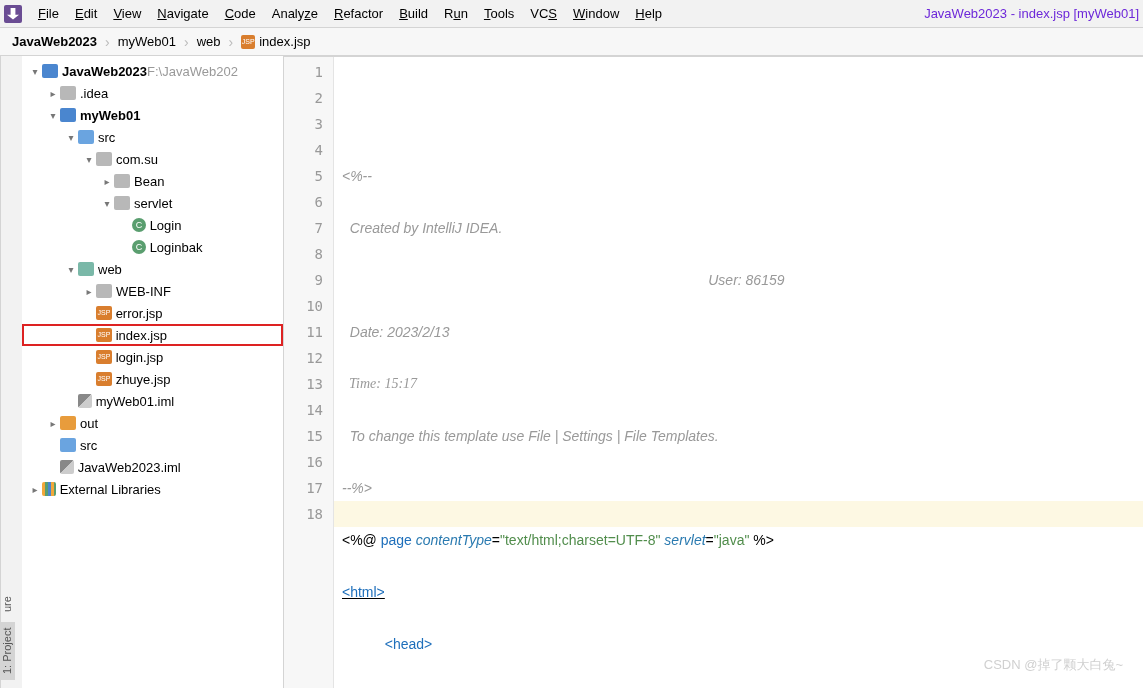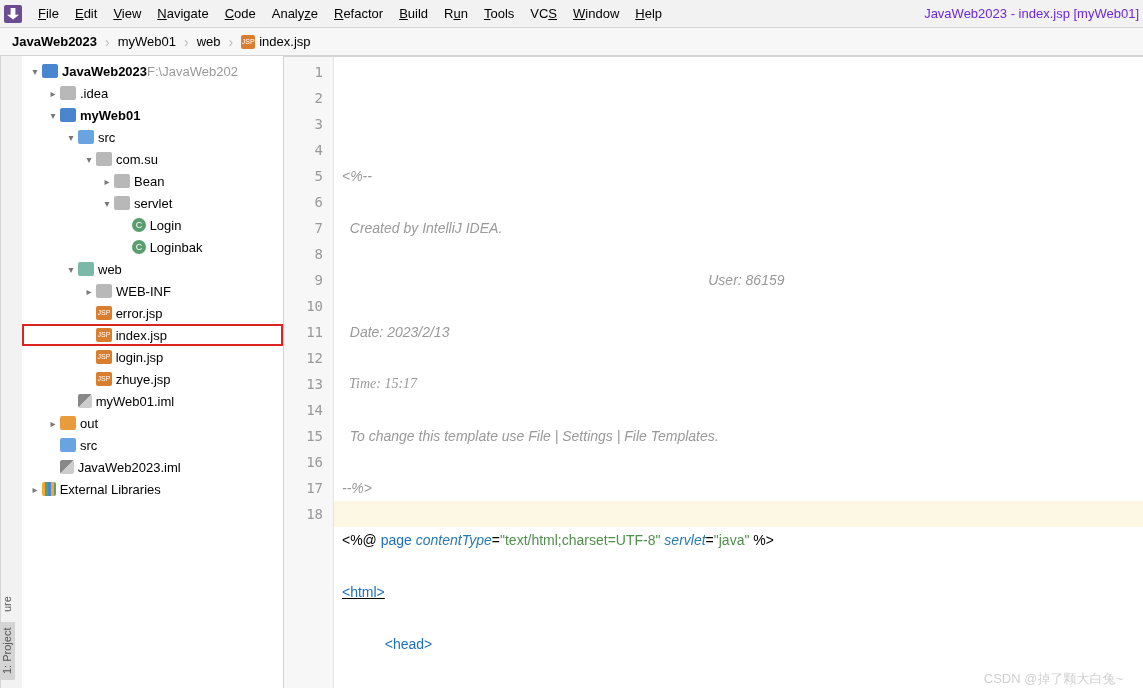--- a/index.html
+++ b/index.html
@@ -59,21 +59,21 @@
 .code { flex: 1; font-family: Consolas, "Courier New", monospace; font-size: 14px; line-height: 26px; padding-left: 8px; padding-top: 2px; position: relative; white-space: pre; }
 .code .gray { color: #999; font-style: italic; }
 .code .kw { color: #1e6fbb; }
 .code .attr { color: #2a7ab0; font-style: italic; }
 .code .str { color: #518d4c; }
 .code .tag { color: #1e6fbb; }
 .code .pct { color: #000; }
 .cursor-line { background: #fdf8e3; display: block; width: 100%; height: 26px; position: absolute; left: 0; z-index: 0; }
 .code-lines { position: relative; z-index: 1; }
 
-.watermark { position: absolute; right: 20px; bottom: 0; color: #d0d0d0; font-size: 13px; }
+.watermark { position: absolute; right: 20px; bottom: 14px; color: #d0d0d0; font-size: 13px; }
 </style>
 </head>
 <body>
 
 <div class="menubar">
   <div class="app-icon"></div>
   <div class="menu-item"><u>F</u>ile</div>
   <div class="menu-item"><u>E</u>dit</div>
   <div class="menu-item"><u>V</u>iew</div>
   <div class="menu-item"><u>N</u>avigate</div>

